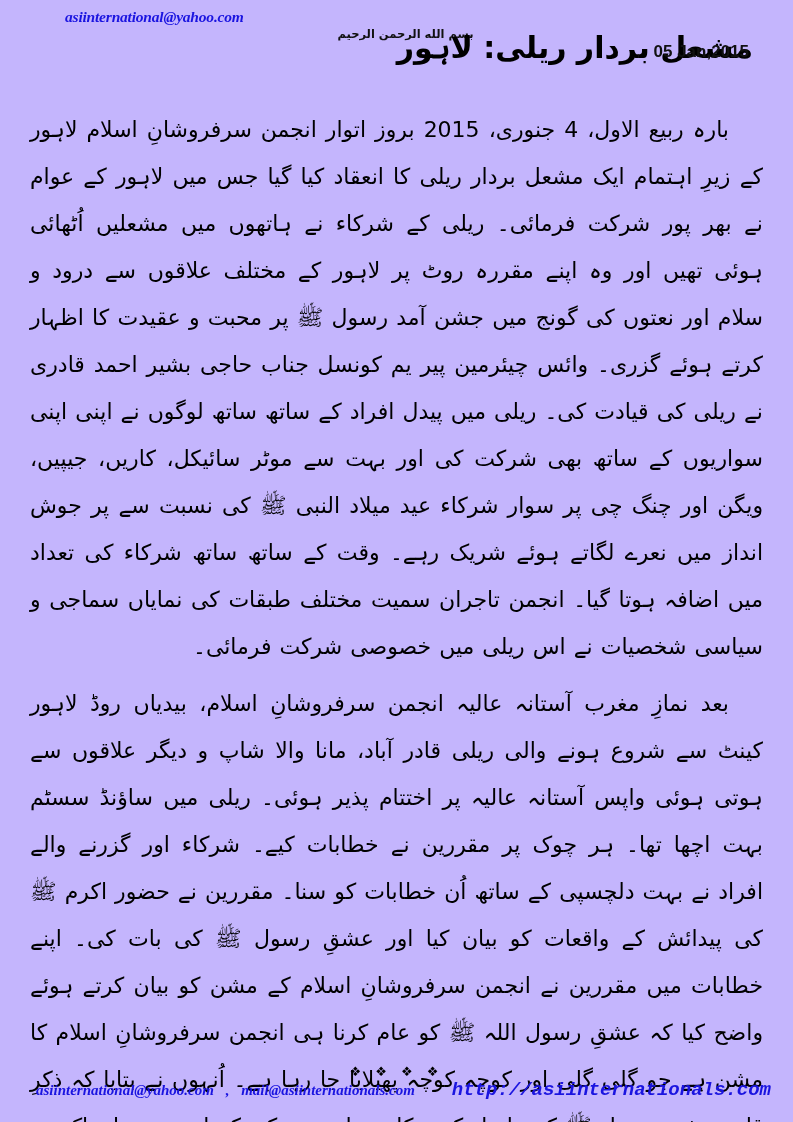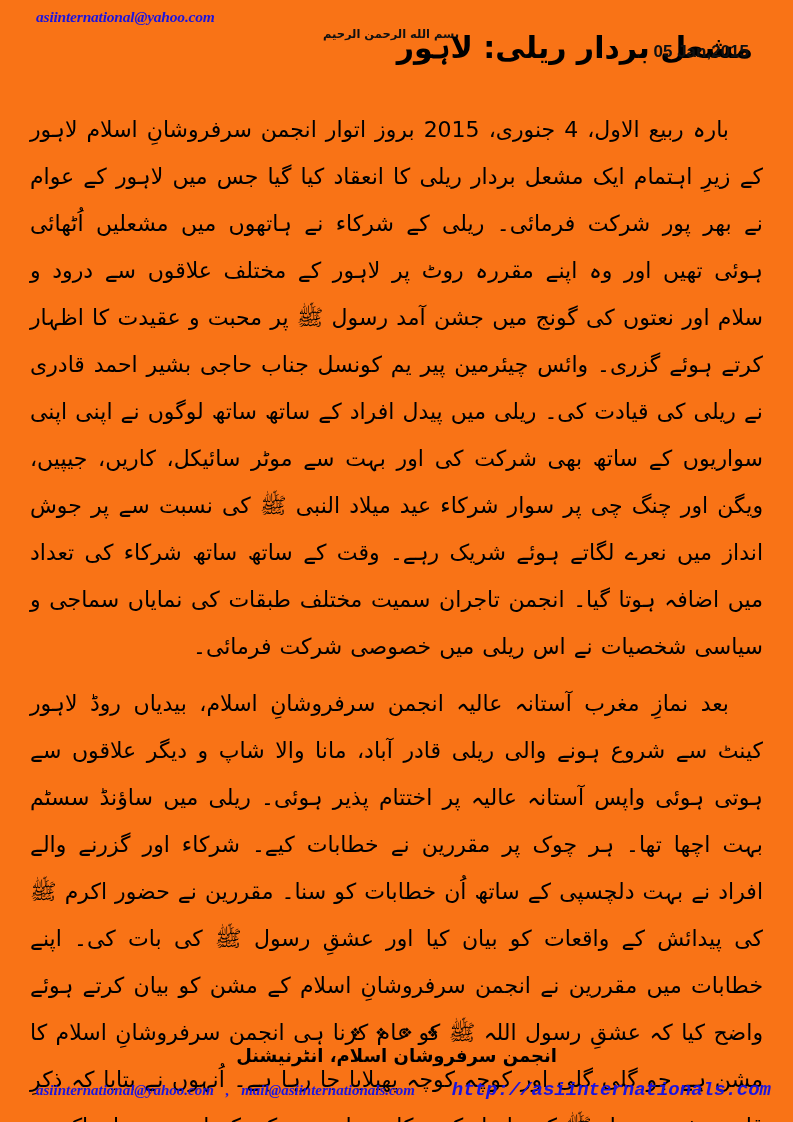--- a/index.html
+++ b/index.html
@@ -6,24 +6,25 @@
   html, body {
     margin: 0;
     padding: 0;
     background: #ffffff;
   }
   .page {
     position: relative;
     width: 793px;
     height: 1122px;
     margin: 0 auto;
-    background: #f97316;
+    background: #c4b5fd;
     box-sizing: border-box;
     overflow: hidden;
     font-family: "DejaVu Sans", sans-serif;
+    padding-left: 29px;
   }
 
   
   .header {
     position: relative;
     height: 100px;
   }
   .email-top {
     position: absolute;
     left: 36px;
@@ -176,21 +177,20 @@
   <div class="body-area">
     <p class="para">بارہ ربیع الاول، 4 جنوری، 2015 بروز اتوار انجمن سرفروشانِ اسلام لاہور کے زیرِ اہتمام ایک مشعل بردار ریلی کا انعقاد کیا گیا جس میں لاہور کے عوام نے بھر پور شرکت فرمائی۔ ریلی کے شرکاء نے ہاتھوں میں مشعلیں اُٹھائی ہوئی تھیں اور وہ اپنے مقررہ روٹ پر لاہور کے مختلف علاقوں سے درود و سلام اور نعتوں کی گونج میں جشن آمد رسول ﷺ پر محبت و عقیدت کا اظہار کرتے ہوئے گزری۔ وائس چیئرمین پیر یم کونسل جناب حاجی بشیر احمد قادری نے ریلی کی قیادت کی۔ ریلی میں پیدل افراد کے ساتھ ساتھ لوگوں نے اپنی اپنی سواریوں کے ساتھ بھی شرکت کی اور بہت سے موٹر سائیکل، کاریں، جیپیں، ویگن اور چنگ چی پر سوار شرکاء عید میلاد النبی ﷺ کی نسبت سے پر جوش انداز میں نعرے لگاتے ہوئے شریک رہے۔ وقت کے ساتھ ساتھ شرکاء کی تعداد میں اضافہ ہوتا گیا۔ انجمن تاجران سمیت مختلف طبقات کی نمایاں سماجی و سیاسی شخصیات نے اس ریلی میں خصوصی شرکت فرمائی۔</p>
     <p class="para">بعد نمازِ مغرب آستانہ عالیہ انجمن سرفروشانِ اسلام، بیدیاں روڈ لاہور کینٹ سے شروع ہونے والی ریلی قادر آباد، مانا والا شاپ و دیگر علاقوں سے ہوتی ہوئی واپس آستانہ عالیہ پر اختتام پذیر ہوئی۔ ریلی میں ساؤنڈ سسٹم بہت اچھا تھا۔ ہر چوک پر مقررین نے خطابات کیے۔ شرکاء اور گزرنے والے افراد نے بہت دلچسپی کے ساتھ اُن خطابات کو سنا۔ مقررین نے حضور اکرم ﷺ کی پیدائش کے واقعات کو بیان کیا اور عشقِ رسول ﷺ کی بات کی۔ اپنے خطابات میں مقررین نے انجمن سرفروشانِ اسلام کے مشن کو بیان کرتے ہوئے واضح کیا کہ عشقِ رسول اللہ ﷺ کو عام کرنا ہی انجمن سرفروشانِ اسلام کا مشن ہے جو گلی گلی اور کوچہ کوچہ پھیلایا جا رہا ہے۔ اُنہوں نے بتایا کہ ذکرِ قلب عشقِ رسول ﷺ کو حاصل کرنے کا وسیلہ ہے۔ کیونکہ اس سے دِل پاک ہو کر حضور ﷺ کی محبت کے قابل ہو جاتا ہے۔ انسان کی روح جب ذکر کے نور سے طاقتور ہوتی ہے تو وہ اپنے رب کے محبوب ﷺ کی مجلس میں پہنچنے کے قابل ہوتی ہے اور اُن کا دیدار کرتی ہے جس سے اُن کے دل میں محبت کی جگہ عشق آتا ہے اور پھر اُس عشق کو دنیا کی کوئی لالچ یا خوف سینے سے نہیں نکال سکتا ہے۔</p>
     <p class="para">جناب حاجی بشیر احمد قادری نے لوگوں کو اجتماعی طور پر ذکرِ قلب کی اجازت عطا فرمائی۔ اُنہوں نے فرمایا کہ یہ فیضانِ رسول ﷺ ہمیں مُرشد کریم سیدنا ریاض احمد گوہر شاہی کے واسطے سے مل رہا ہے۔ آج ہزاروں لوگوں کے قلوب اللہ کے ذکر میں جاری ہیں اور بے شمار افراد محفل حضوری میں پہنچ چکے ہیں۔</p>
 
   </div>
 
   <div class="footer">
     <div class="ornaments">❖ ❖ ❖ ❖</div>
 
-    <div class="org-name">انجمن سرفروشان اسلام، انٹرنیشنل</div>
 
     <div class="footer-links">
       <div class="footer-emails">
         <span>asiinternational@yahoo.com</span>
         <span class="sep">,</span>
         <span>mail@asiinternationals.com</span>
       </div>
       <div class="footer-url">http://asiinternationals.com</div>
     </div>
   </div>

